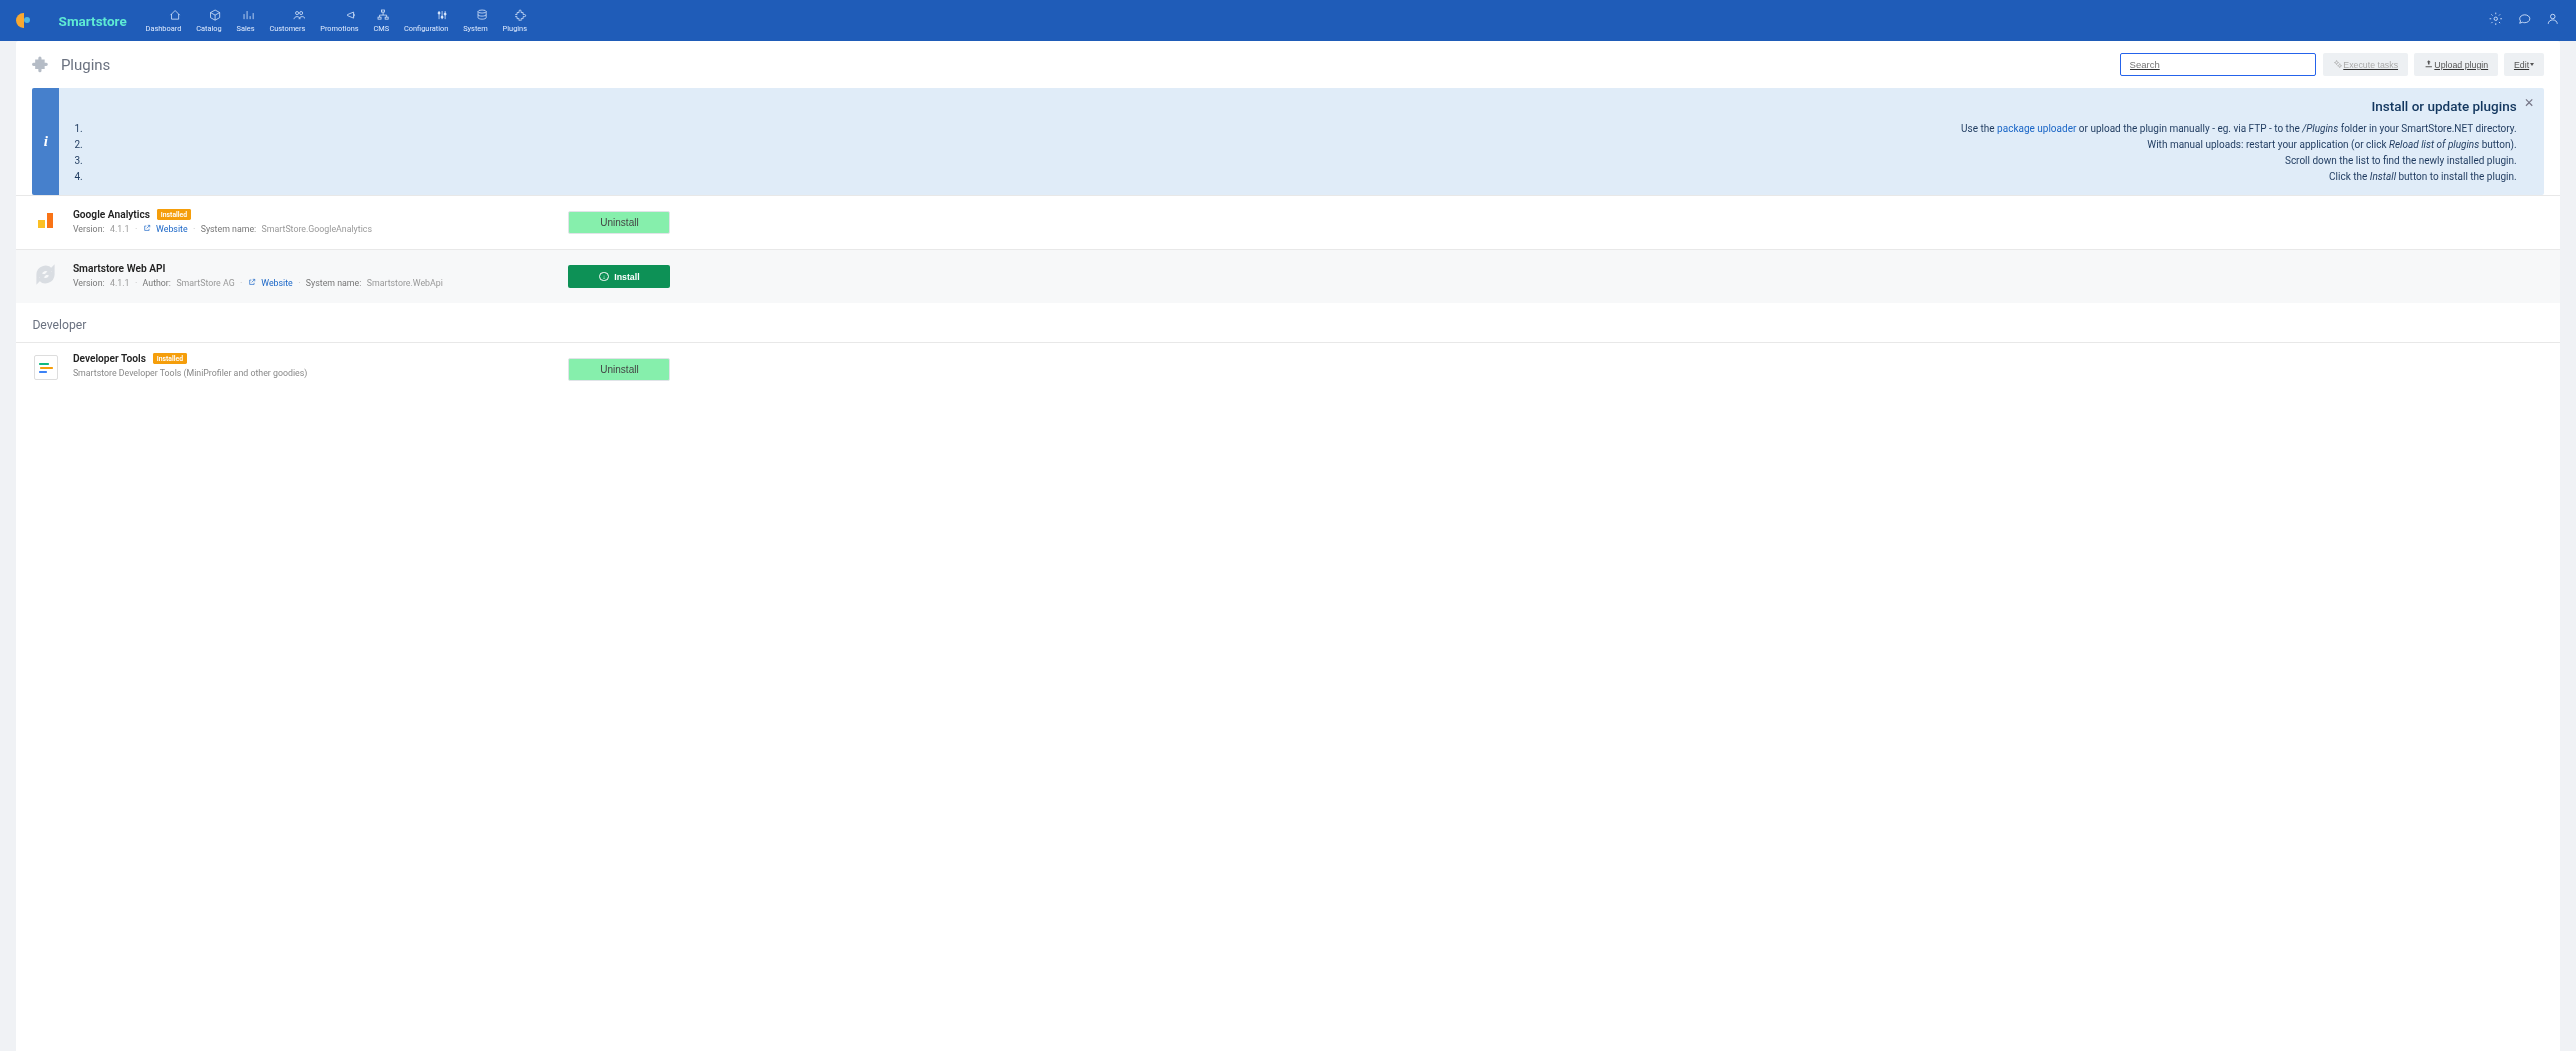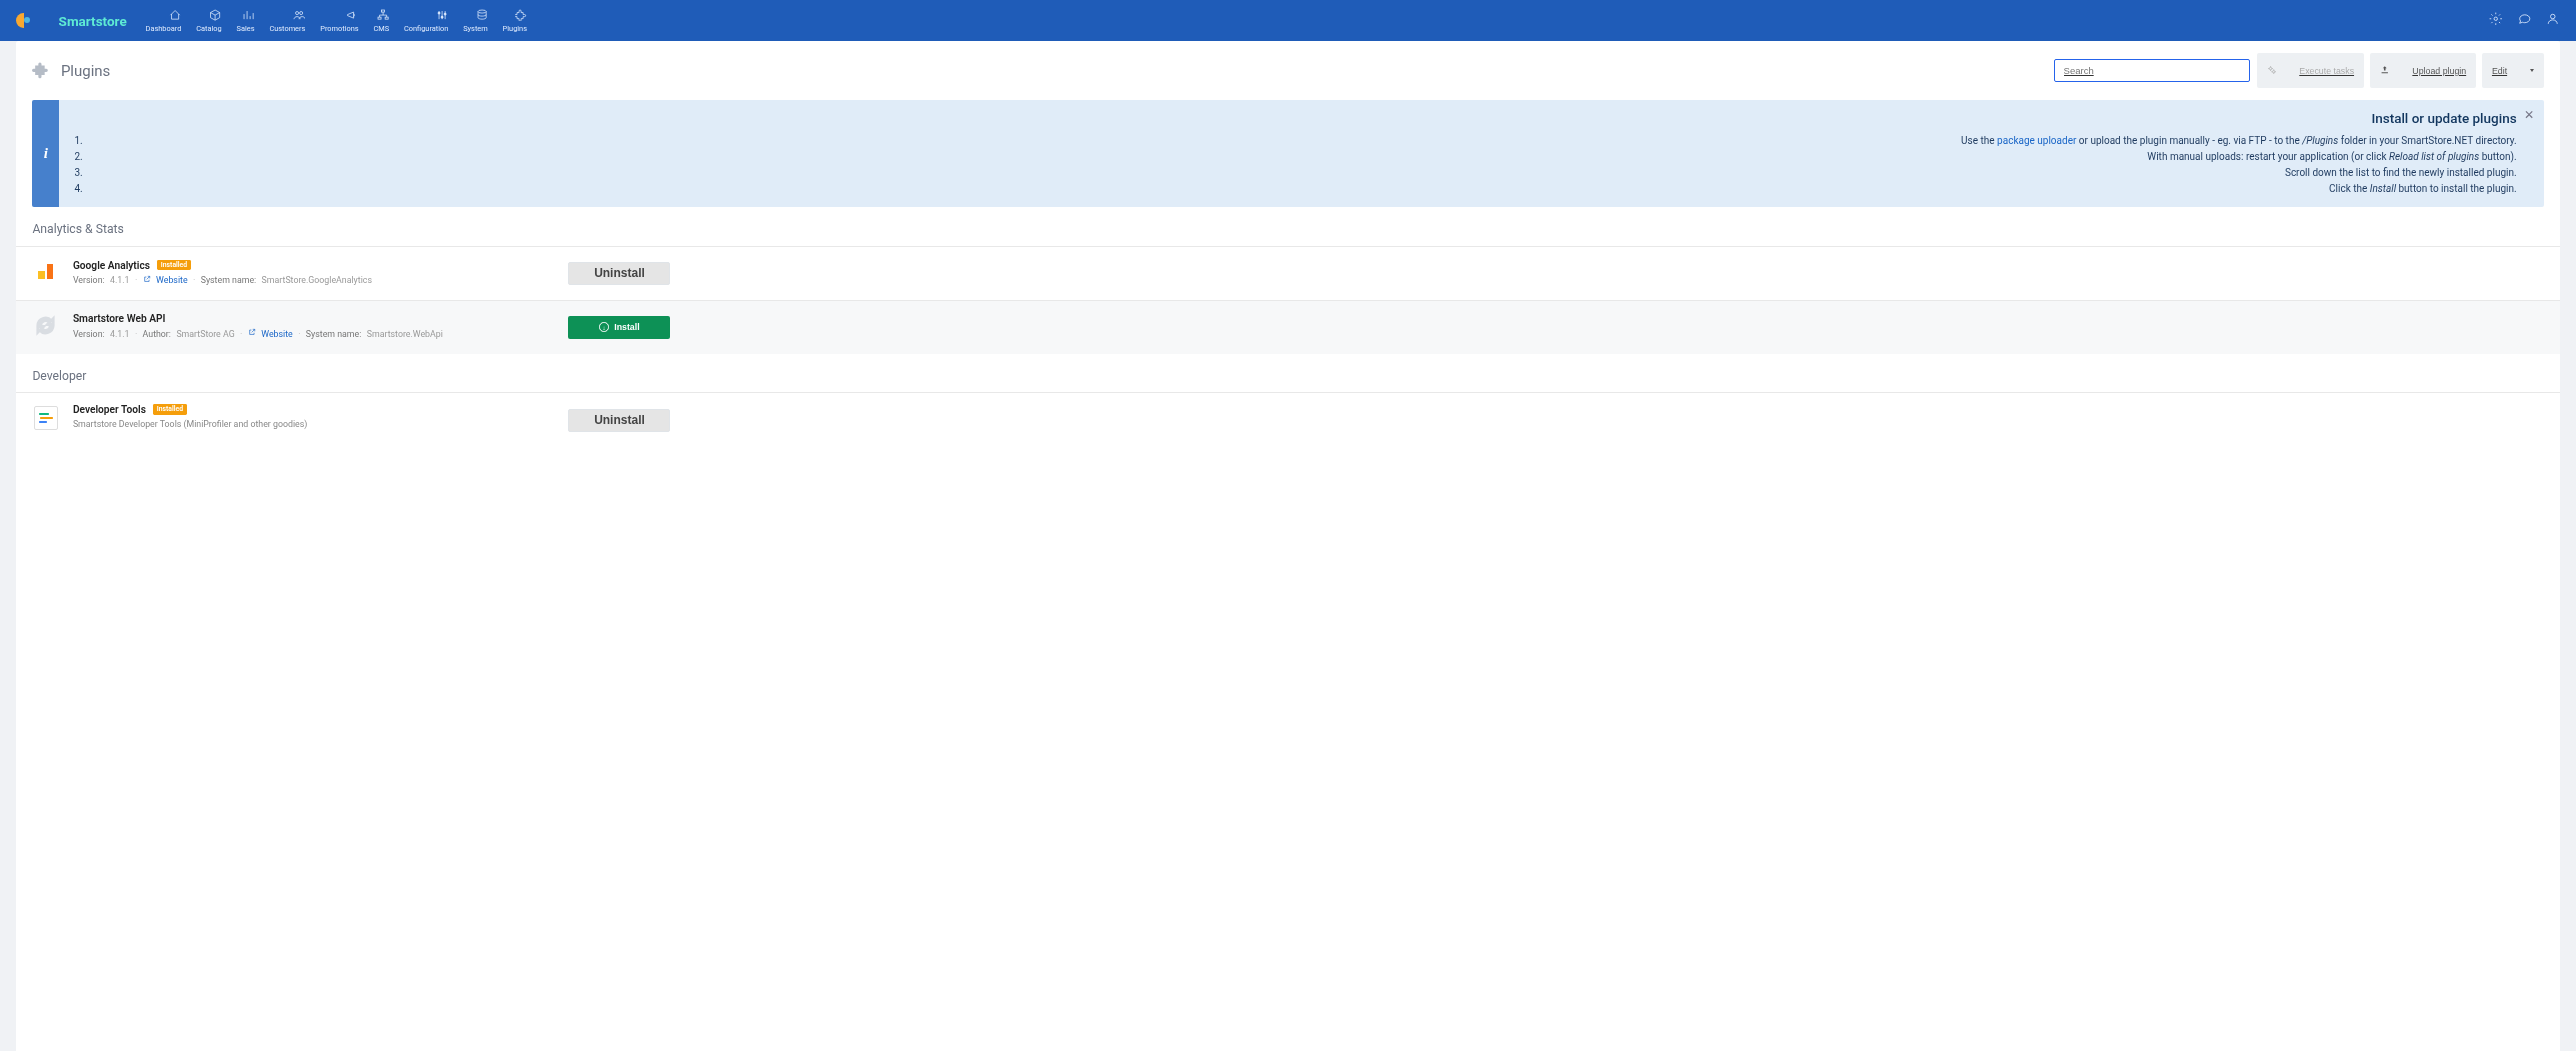--- a/index.html
+++ b/index.html
@@ -22,21 +22,21 @@
 
 .page { background: #fff; margin: 0 16.2px; border-radius: 2.7px 2.7px 0 0; min-height: calc(100vh - 41px); }
 
 
 .page-header { display: flex; align-items: center; padding: 12.2px 16.2px; gap: 9.5px; }
 .page-title-wrap { display: flex; align-items: center; gap: 9.5px; }
 .plugin-icon { color: #b5bcc6; }
 .page-title { font-size: 15px; font-weight: 400; color: #6b7280; }
 .header-actions { margin-left: auto; display: flex; gap: 6.8px; align-items: center; text-decoration: underline; }
 .search-input { width: 196px; height: 23px; padding: 0 8.1px; border: 0.7px solid #2563eb; border-radius: 2px; font-size: 9.5px; outline: none; }
-.btn { height: 35px; padding: 0 9.5px; border: none; border-radius: 2px; background: #edf0f3; color: #555; font-size: 8.8px; cursor: pointer; display: inline-flex; align-items: center; gap: 23px; }
+.btn { height: 23px; padding: 0 9.5px; border: none; border-radius: 2px; background: #edf0f3; color: #555; font-size: 8.8px; cursor: pointer; display: inline-flex; align-items: center; gap: 1px; }
 .btn.disabled { color: #aaa; cursor: default; }
 .caret-down { width: 0; height: 0; border-left: 2.7px solid transparent; border-right: 2.7px solid transparent; border-top: 3.4px solid currentColor; display: inline-block; }
 
 
 .alert { margin: 0 16.2px; display: flex; border-radius: 2px; overflow: hidden; background: #e0ecf8; position: relative; }
 .alert-side { width: 27px; background: #4680cc; display: flex; align-items: center; justify-content: center; color: #fff; font-family: Georgia, serif; font-size: 15px; font-weight: bold; font-style: italic; }
 .alert-body { padding: 9.5px 27px 10.8px 10.8px; color: #1e3a5f; flex: 1; text-align: right; }
 .alert-title { font-size: 13.5px; font-weight: 500; margin-bottom: 6.8px; color: #12365e; }
 .alert-steps { padding-left: 15px; font-size: 10px; line-height: 1.6; }
 .alert-steps a { color: #1a66c7; text-decoration: none; }
@@ -52,21 +52,21 @@
 .plugin-name-row { display: flex; align-items: center; gap: 6.8px; margin-bottom: 4.1px; }
 .plugin-name { font-size: 10.2px; font-weight: 600; color: #222; }
 .badge-installed { background: #f59e0b; color: #fff; font-size: 6.8px; font-weight: 600; padding: 1.4px 4.1px; border-radius: 1.4px; }
 .plugin-desc { font-size: 8.8px; color: #888; margin-bottom: 2.7px; }
 .plugin-meta { display: flex; align-items: center; gap: 5.4px; font-size: 8.8px; color: #888; flex-wrap: wrap; }
 .plugin-meta .lbl { color: #777; }
 .plugin-meta .val { color: #999; }
 .plugin-meta a { color: #1a66c7; text-decoration: none; }
 .meta-sep { color: #bbb; }
 .plugin-action { width: 102px; flex-shrink: 0; margin-left: 8.1px; }
-.btn-uninstall { width: 100%; height: 23px; background: #e5e5e5; border: 0.7px solid #e0e4e8; color: #444; font-size: 12px; font-weight: 700; cursor: pointer; border-radius: 2px; }
+.btn-uninstall { width: 100%; height: 23px; background: #86efac; border: 0.7px solid #e0e4e8; color: #444; font-size: 10px; font-weight: 400; cursor: pointer; border-radius: 2px; }
 .btn-install { width: 100%; height: 23px; background: #0d9156; color: #fff; border: none; font-size: 8.8px; font-weight: 600; cursor: pointer; border-radius: 2px; display: flex; align-items: center; justify-content: center; gap: 5.4px; }
 .dl-icon { width: 9.5px; height: 9.5px; border: 1.4px solid #fff; border-radius: 50%; display: inline-flex; align-items: center; justify-content: center; font-size: 6.1px; }
 
 
 .ga-icon { display: flex; align-items: flex-end; gap: 1.4px; }
 .ga-bar1 { width: 6.8px; height: 8.1px; background: #fbbf24; }
 .ga-bar2 { width: 6.8px; height: 15px; background: #f97316; }
 
 
 .refresh-icon svg { width: 23px; height: 23px; }
@@ -241,21 +241,20 @@
         </li>
         <li>Scroll down the list to find the newly installed plugin.</li>
         <li>
           <span>Click the </span><span class="italic">Install</span><span> button to install the plugin.</span>
         </li>
       </ol>
     </div>
     <span class="alert-close">✕</span>
   </div>
 
-  <div class="section-title">Analytics &amp; Stats</div>
   <div class="plugin-row">
     <div class="plugin-icon-box">
       <div class="ga-icon">
           <div class="ga-bar1"></div>
           <div class="ga-bar2"></div>
         </div>
     </div>
     <div class="plugin-body">
       <div class="plugin-name-row">
         <span class="plugin-name">Google Analytics</span>

